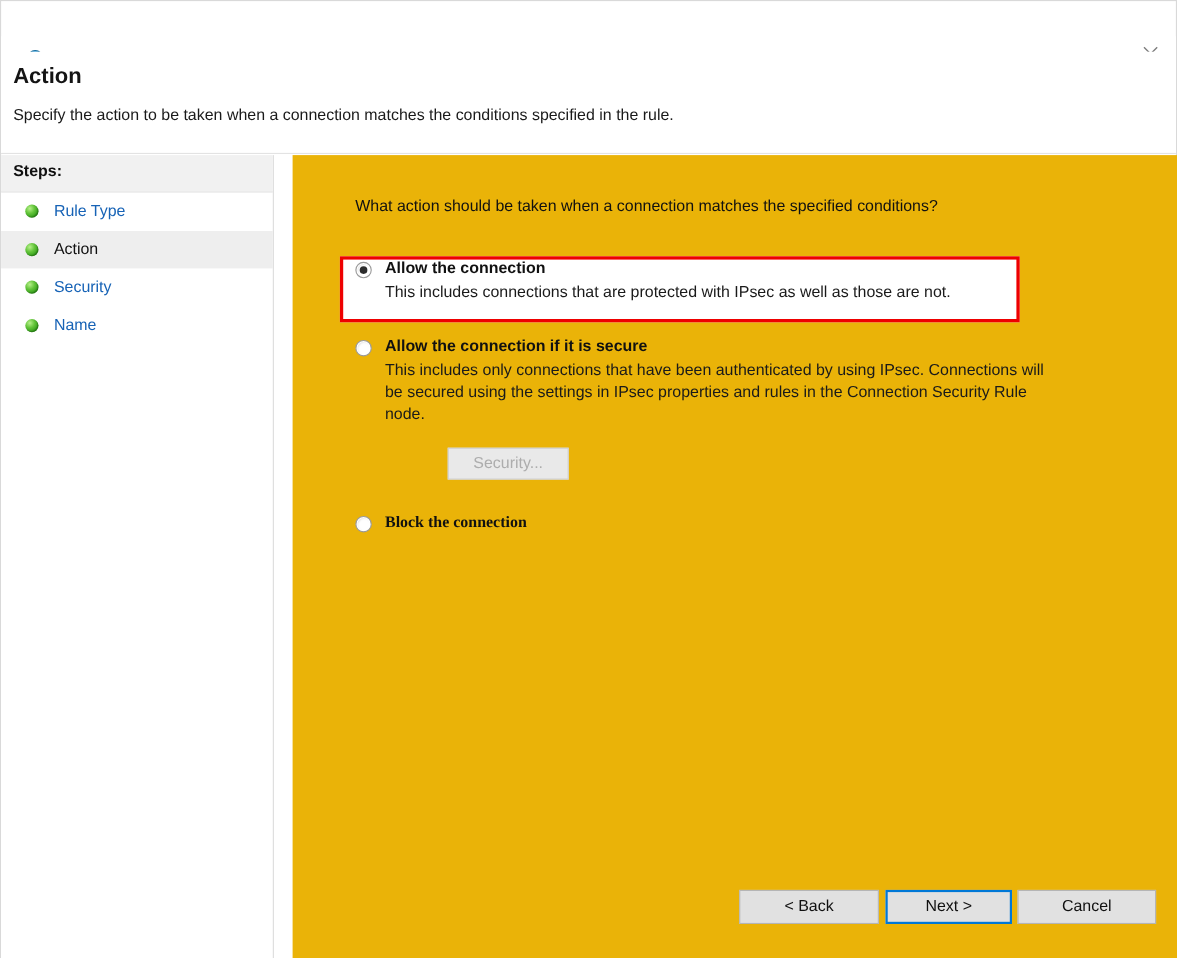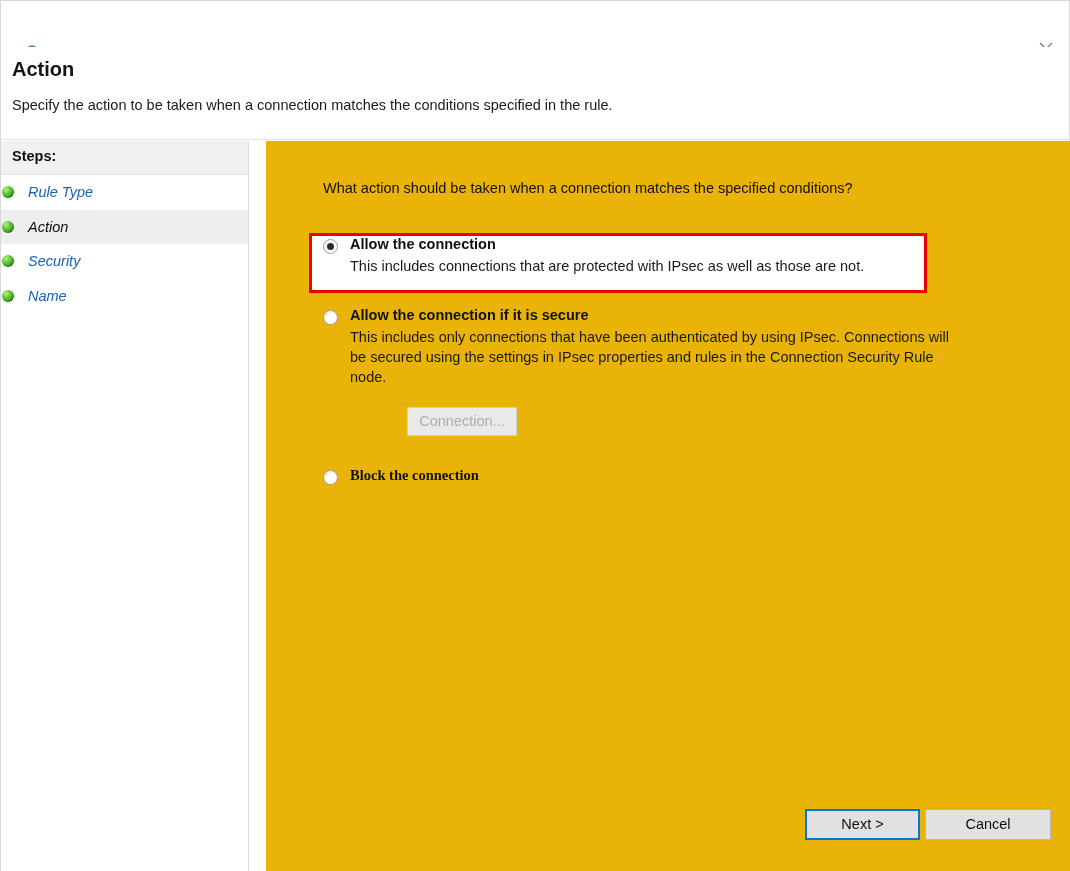--- a/index.html
+++ b/index.html
@@ -115,23 +115,22 @@
     font-size: 14.5px;
     font-weight: bold;
     color: #101010;
     text-align: right;
   }
   .step-row {
     position: relative;
     height: 34.5px;
     display: flex;
     align-items: center;
-    padding-left: 1px;
-    box-sizing: border-box;
-    font-style: italic;
+    padding-left: 22px;
+    box-sizing: border-box;
   }
   .step-row.current { background: #eeeeee; }
   .step-bullet {
     width: 12px; height: 12px;
     margin-right: 14px;
     flex: 0 0 auto;
     border-radius: 50%;
     background: radial-gradient(circle at 34% 30%, #b6f08a 0%, #63c43a 38%, #2f9b17 75%, #1e7a0d 100%);
     box-shadow: inset -1px -1px 1px rgba(0,0,0,0.22);
   }
@@ -158,21 +157,21 @@
     color: #111111;
     white-space: nowrap;
   }
 
   .option {
     position: absolute;
     left: 57px;
   }
   .option-head {
     display: flex;
-    align-items: center;
+    align-items: flex-start;
   }
   .radio {
     width: 15px; height: 15px;
     flex: 0 0 auto;
     margin-top: 3px;
     margin-right: 12px;
     border-radius: 50%;
     background: #ffffff;
     border: 1px solid #9a9a9a;
     box-shadow: inset 0 0 0 1px #ffffff, inset 1px 1px 2px rgba(0,0,0,0.16);
@@ -343,30 +342,31 @@
         </div>
         <div class="option-desc" style="width:570px;">This includes connections that are protected with IPsec as well as those are not.</div>
       </div>
 
       <div class="option" id="option-allow-secure">
         <div class="option-head">
           <span class="radio"></span>
           <span class="option-title">Allow the connection if it is secure</span>
         </div>
         <div class="option-desc" style="width:605px;">This includes only connections that have been authenticated by using IPsec.  Connections will be secured using the settings in IPsec properties and rules in the Connection Security Rule node.</div>
-        <div id="customize-button">Connection...</div>
+        <div id="customize-button">Security...</div>
       </div>
 
       <div class="option" id="option-block">
         <div class="option-head">
           <span class="radio"></span>
           <span class="option-title">Block the connection</span>
         </div>
       </div>
 
       <div id="footer">
+        <div class="wiz-button" id="btn-back">&lt; Back</div>
         <div class="wiz-button" id="btn-next">Next &gt;</div>
         <div class="wiz-button" id="btn-cancel">Cancel</div>
       </div>
 
     </div>
   </div>
 </div>
 
 </body></html>

